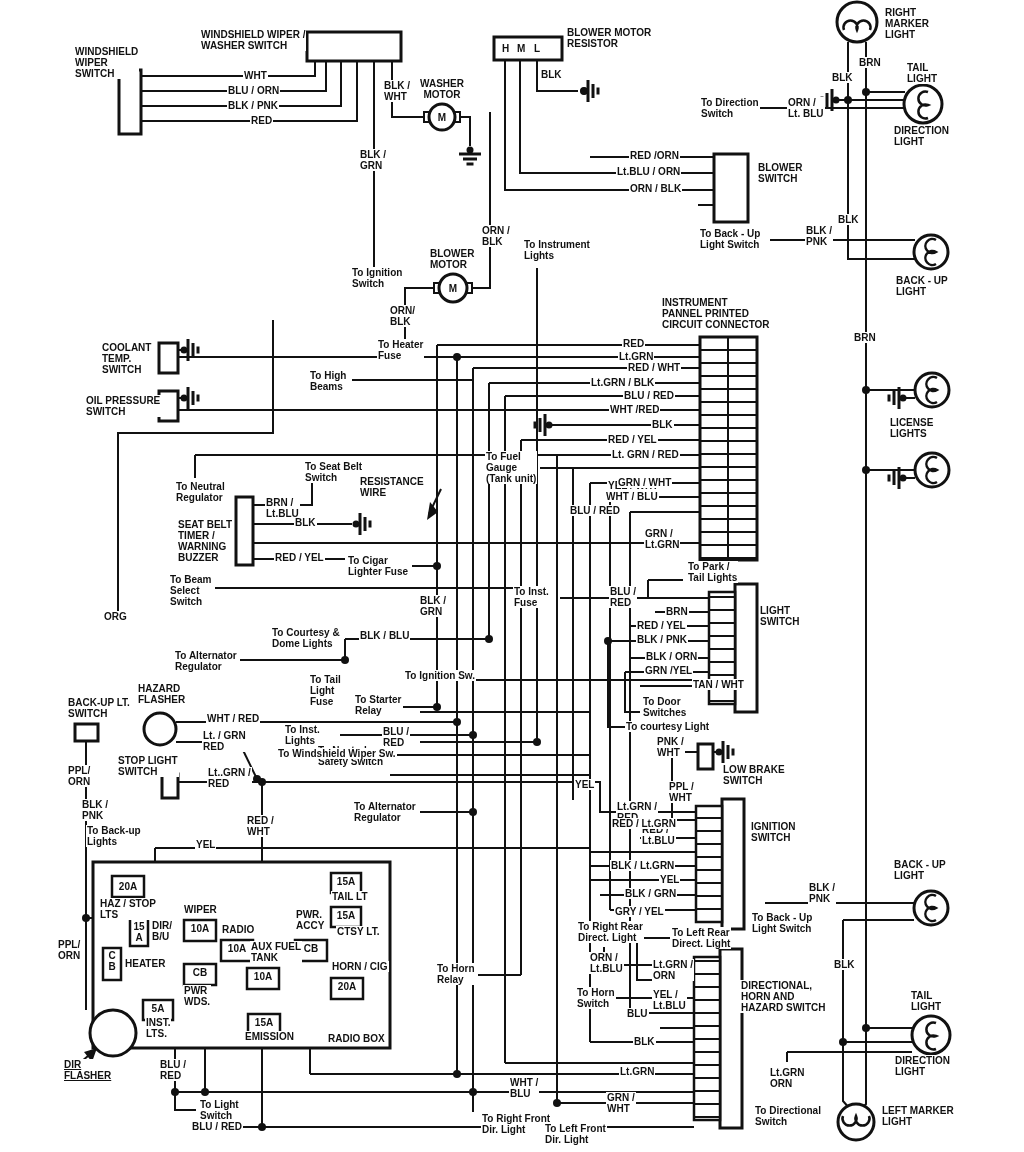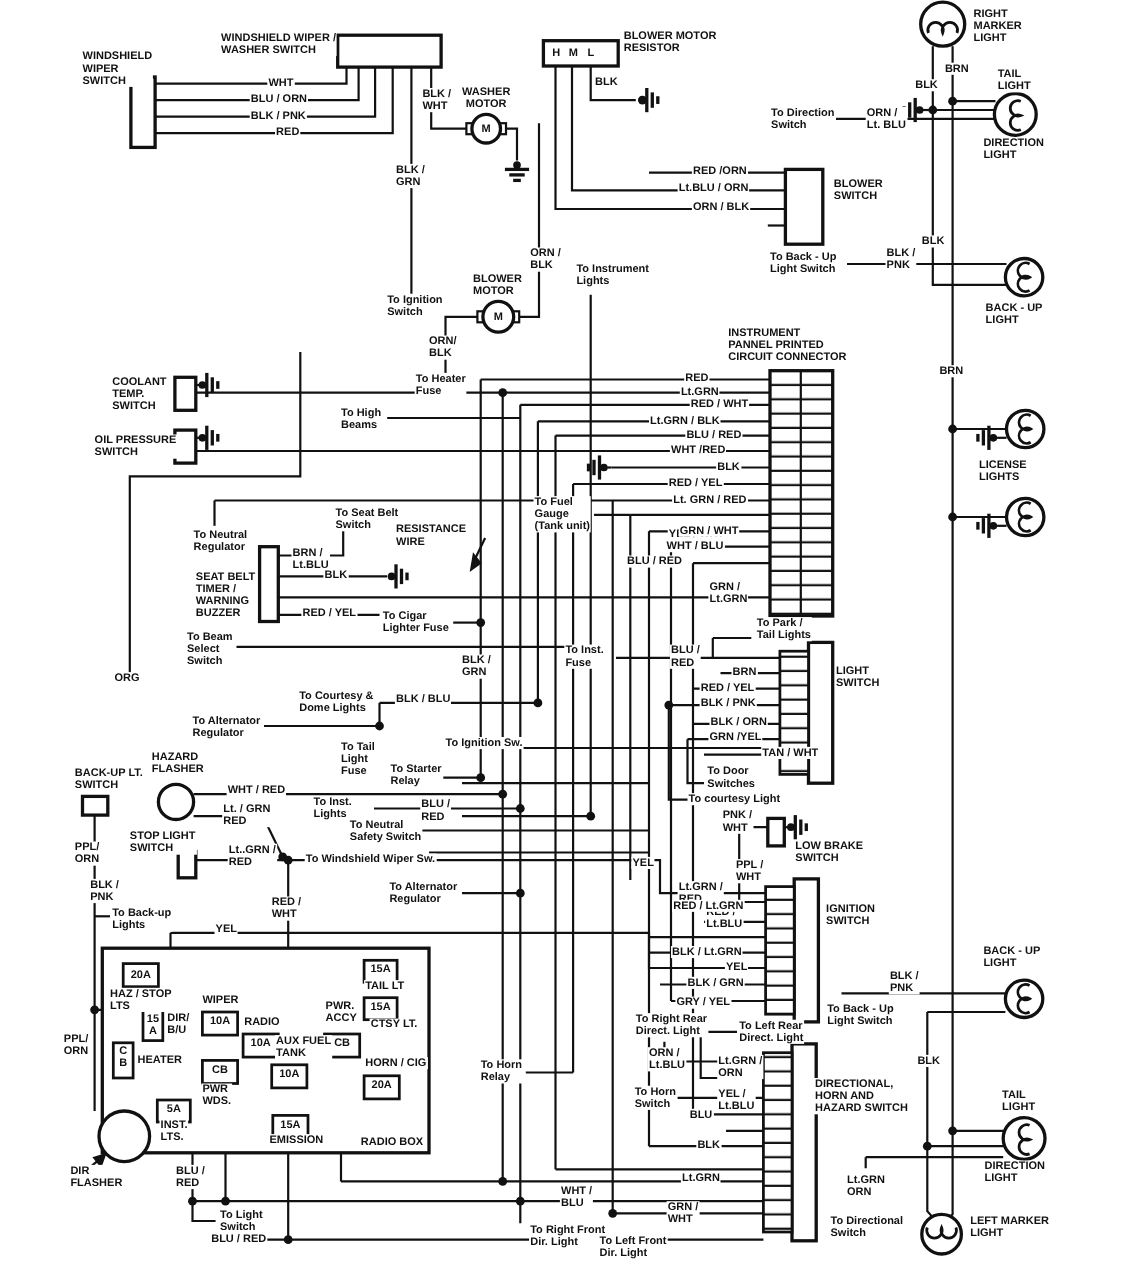--- a/index.html
+++ b/index.html
@@ -426,30 +426,30 @@
 FLASHER</div>
       <div class="lbl" style="left: 206px; top: 713px;">WHT / RED</div>
       <div class="lbl" style="left: 202px; top: 730px;">Lt. / GRN
 RED</div>
       <div class="lbl" style="left: 284px; top: 724px;">To Inst.
 Lights</div>
       <div class="lbl" style="left: 382px; top: 726px;">BLU /
 RED</div>
       <div class="lbl" style="left: 317px; top: 745px;">To Neutral
 Safety Switch</div>
-      <div class="lbl" style="left: 277px; top: 776px;">To Windshield Wiper Sw.</div>
+      <div class="lbl" style="left: 277px; top: 748px;">To Windshield Wiper Sw.</div>
       <div class="lbl" style="left: 117px; top: 755px;">STOP LIGHT
 SWITCH</div>
       <div class="lbl" style="left: 207px; top: 767px;">Lt..GRN /
 RED</div>
       <div class="lbl" style="left: 67px; top: 765px;">PPL/
 ORN</div>
       <div class="lbl" style="left: 81px; top: 799px;">BLK /
 PNK</div>
-      <div class="lbl" style="left: 101px; top: 825px;">To Back-up
+      <div class="lbl" style="left: 86px; top: 825px;">To Back-up
 Lights</div>
       <div class="lbl" style="left: 246px; top: 815px;">RED /
 WHT</div>
       <div class="lbl" style="left: 195px; top: 839px;">YEL</div>
       <div class="lbl" style="left: 656px; top: 736px;">PNK /
 WHT</div>
       <div class="lbl" style="left: 722px; top: 764px;">LOW BRAKE
 SWITCH</div>
       <div class="lbl" style="left: 668px; top: 781px;">PPL /
 WHT</div>
@@ -504,21 +504,21 @@
       <div class="lbl c" style="left: 311px; top: 943px;">CB</div>
       <div class="lbl c" style="left: 346px; top: 876px;">15A</div>
       <div class="lbl" style="left: 331px; top: 891px;">TAIL LT</div>
       <div class="lbl c" style="left: 346px; top: 910px;">15A</div>
       <div class="lbl" style="left: 336px; top: 926px;">CTSY LT.</div>
       <div class="lbl" style="left: 331px; top: 961px;">HORN / CIG</div>
       <div class="lbl c" style="left: 347px; top: 981px;">20A</div>
       <div class="lbl" style="left: 327px; top: 1033px;">RADIO BOX</div>
       <div class="lbl" style="left: 57px; top: 939px;">PPL/
 ORN</div>
-      <div class="lbl" style="left: 63px; top: 1059px;">DIR
+      <div class="lbl" style="left: 63px; top: 1059px; text-decoration: underline;">DIR
 FLASHER</div>
       <div class="lbl" style="left: 159px; top: 1059px;">BLU /
 RED</div>
       <div class="lbl" style="left: 199px; top: 1099px;">To Light
 Switch</div>
       <div class="lbl" style="left: 191px; top: 1121px;">BLU / RED</div>
       <div class="lbl" style="left: 577px; top: 921px;">To Right Rear
 Direct. Light</div>
       <div class="lbl" style="left: 589px; top: 952px;">ORN /
 Lt.BLU</div>

